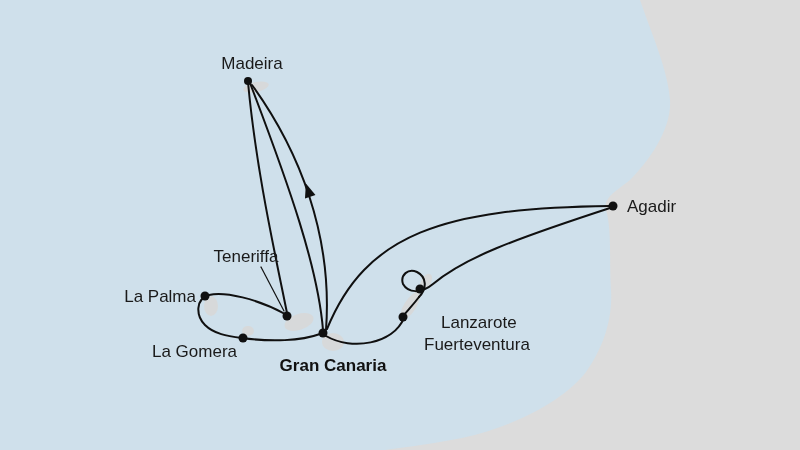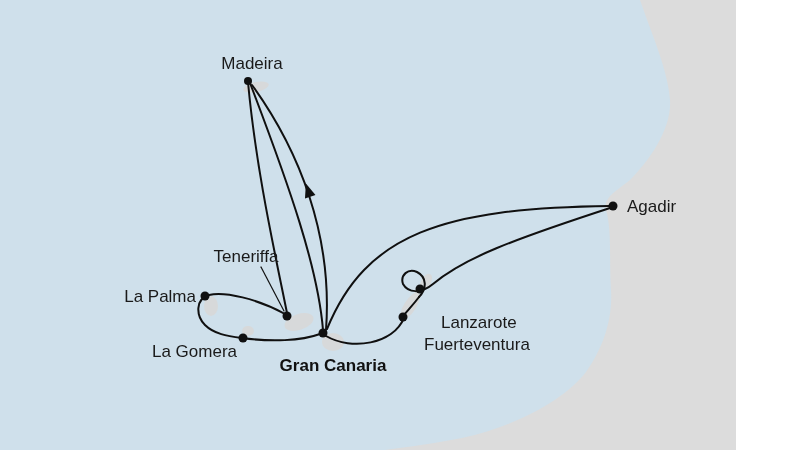--- a/index.html
+++ b/index.html
@@ -1,18 +1,18 @@
 <!DOCTYPE html>
 <html><head>
 <meta charset="utf-8">
 <style>
   html, body { margin: 0; padding: 0; background: #ffffff; }
   .stage {
     position: relative;
-    width: 736px;
+    width: 800px;
     height: 450px;
     overflow: hidden;
     font-family: "Liberation Sans", sans-serif;
   }
   svg { display: block; }
   .port-label {
     font-family: "Liberation Sans", sans-serif;
     font-size: 17px;
     fill: #1a1a1a;
   }

